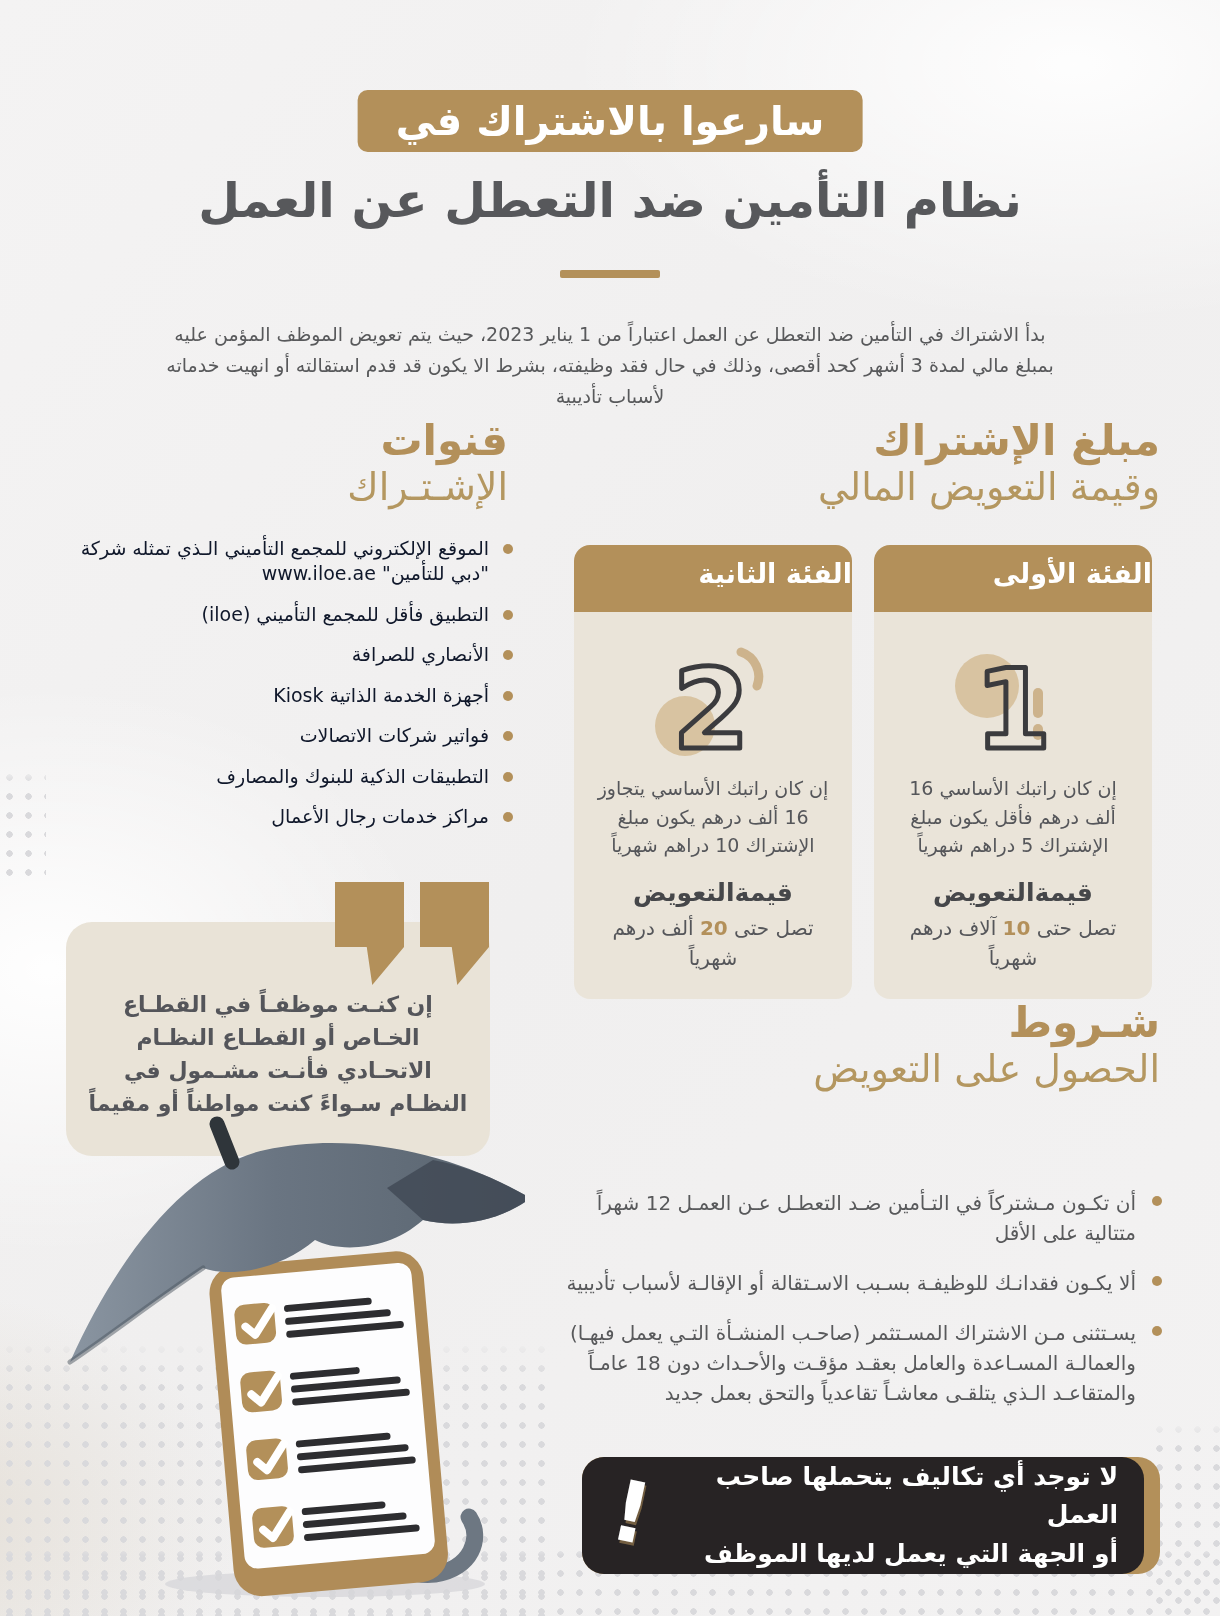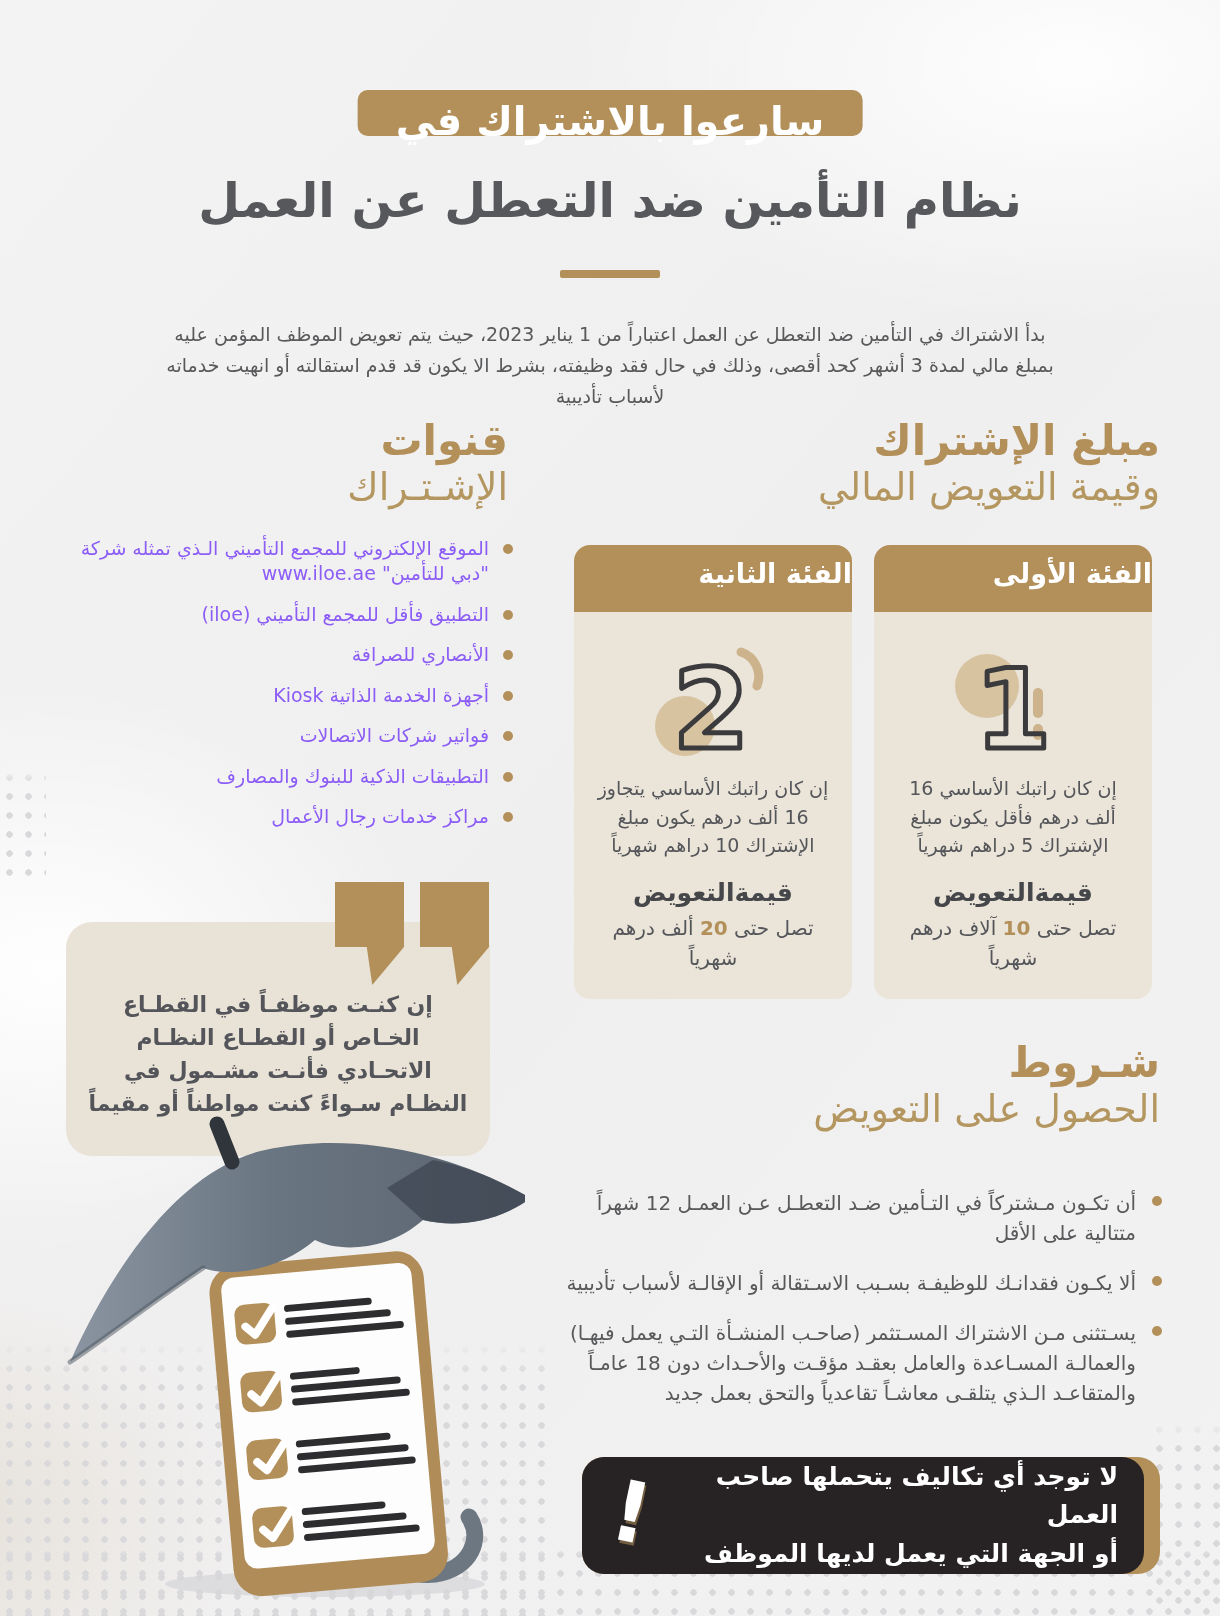--- a/index.html
+++ b/index.html
@@ -31,21 +31,21 @@
   }
   .dots-left{left:0;top:1340px;width:556px;height:276px;}
   .dots-bottom{left:0;top:1545px;width:1220px;height:71px;}
   .dots-right-edge{left:1150px;top:1420px;width:70px;height:196px;}
   .dots-left-strip{left:0;top:768px;width:46px;height:110px;}
 
   
   .badge{
     position:absolute;left:50%;top:90px;transform:translateX(-50%);
     background:#b3905a;color:#ffffff;border-radius:10px;
-    font-size:40px;font-weight:700;line-height:62px;height:46px;
+    font-size:40px;font-weight:700;line-height:62px;height:62px;
     padding:0 38px;white-space:nowrap;z-index:2;
   }
   .main-title{
     position:absolute;left:0;top:172px;width:100%;
     text-align:center;font-size:48px;font-weight:700;color:#57585b;z-index:2;
   }
   .divider{
     position:absolute;left:50%;top:270px;transform:translateX(-50%);
     width:100px;height:8px;background:#b3905a;border-radius:2px;z-index:2;
   }
@@ -54,30 +54,30 @@
     width:890px;text-align:center;font-size:19px;line-height:1.62;color:#58595b;z-index:2;
   }
 
   
   .sec-head{position:absolute;text-align:right;z-index:2;line-height:1.08;}
   .sec-head .bold{font-size:42px;font-weight:700;color:#b3905a;display:block;}
   .sec-head .light{font-size:38px;font-weight:400;color:#b49760;display:block;margin-top:4px;}
 
   .head-amounts{right:60px;top:418px;}
   .head-channels{right:712px;top:418px;}
-  .head-conditions{right:60px;top:1040px;}
+  .head-conditions{right:60px;top:1000px;}
 
   
   .channels-list{
     position:absolute;right:705px;top:536px;width:438px;z-index:2;
     list-style:none;margin:0;padding:0;
   }
   .channels-list li{
     position:relative;padding-right:26px;margin-bottom:15px;
-    font-size:19px;line-height:1.34;text-align:right;color:#8b5cf6;
+    font-size:19px;line-height:1.34;text-align:right;color:#0f172a;
   }
   .bullet-dot{
     position:absolute;right:2px;top:0.42em;
     width:10px;height:10px;border-radius:50%;background:#b3905a;display:block;
   }
 
   
   .card{position:absolute;width:278px;z-index:2;}
   .card-1{left:874px;top:545px;}
   .card-2{left:574px;top:545px;}

